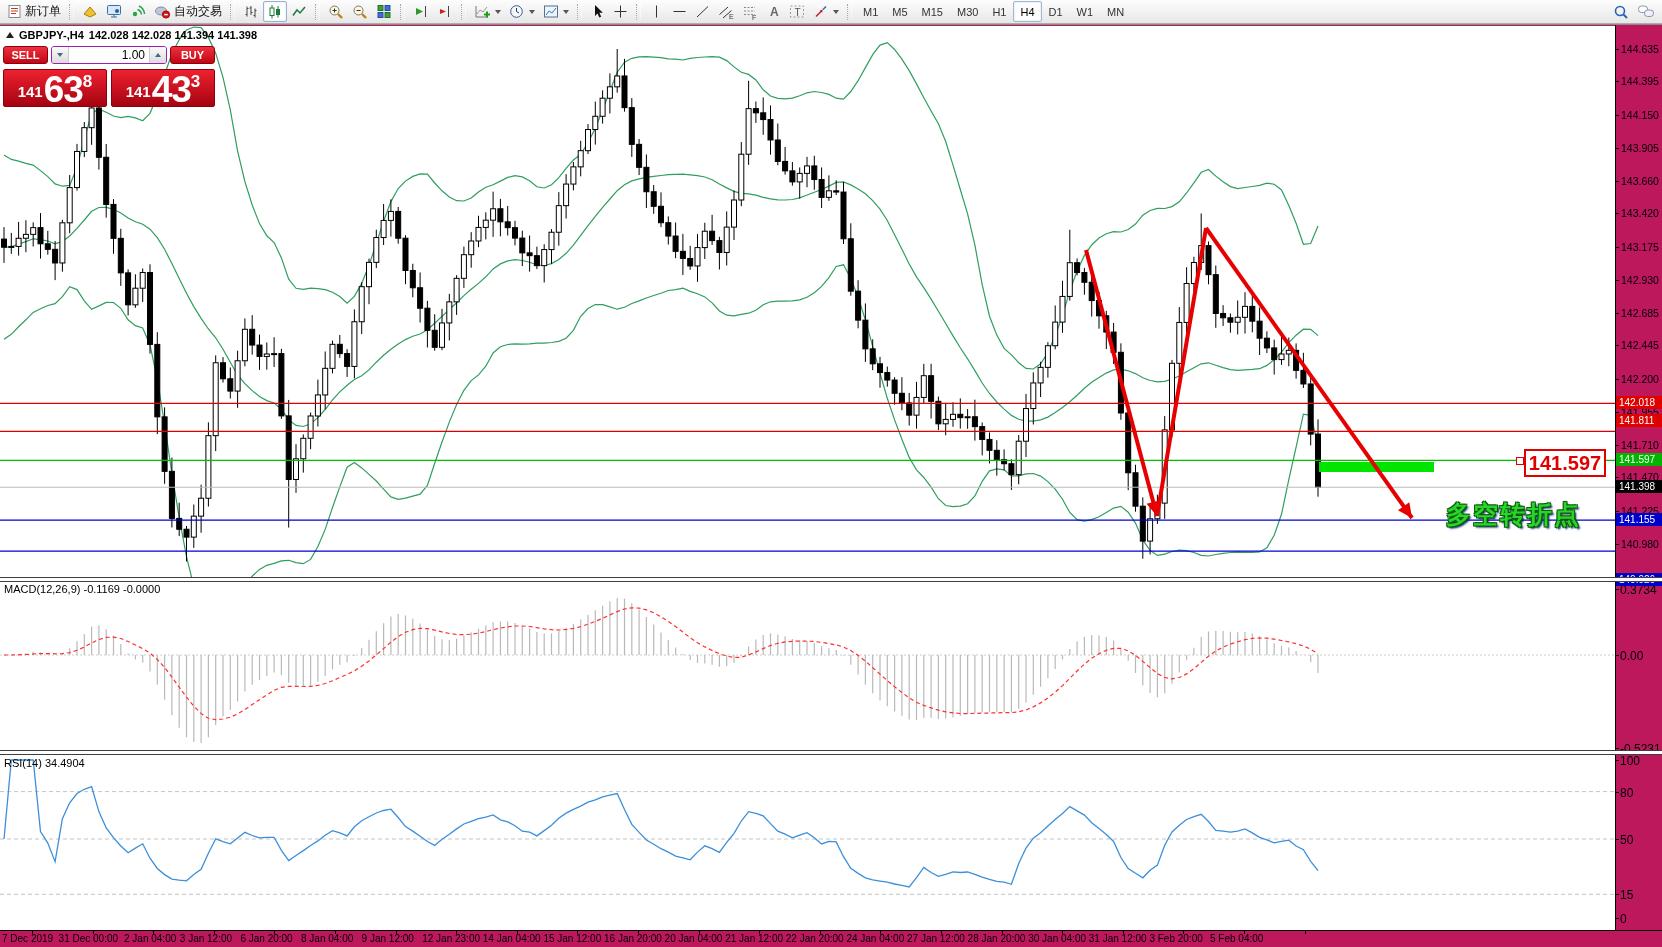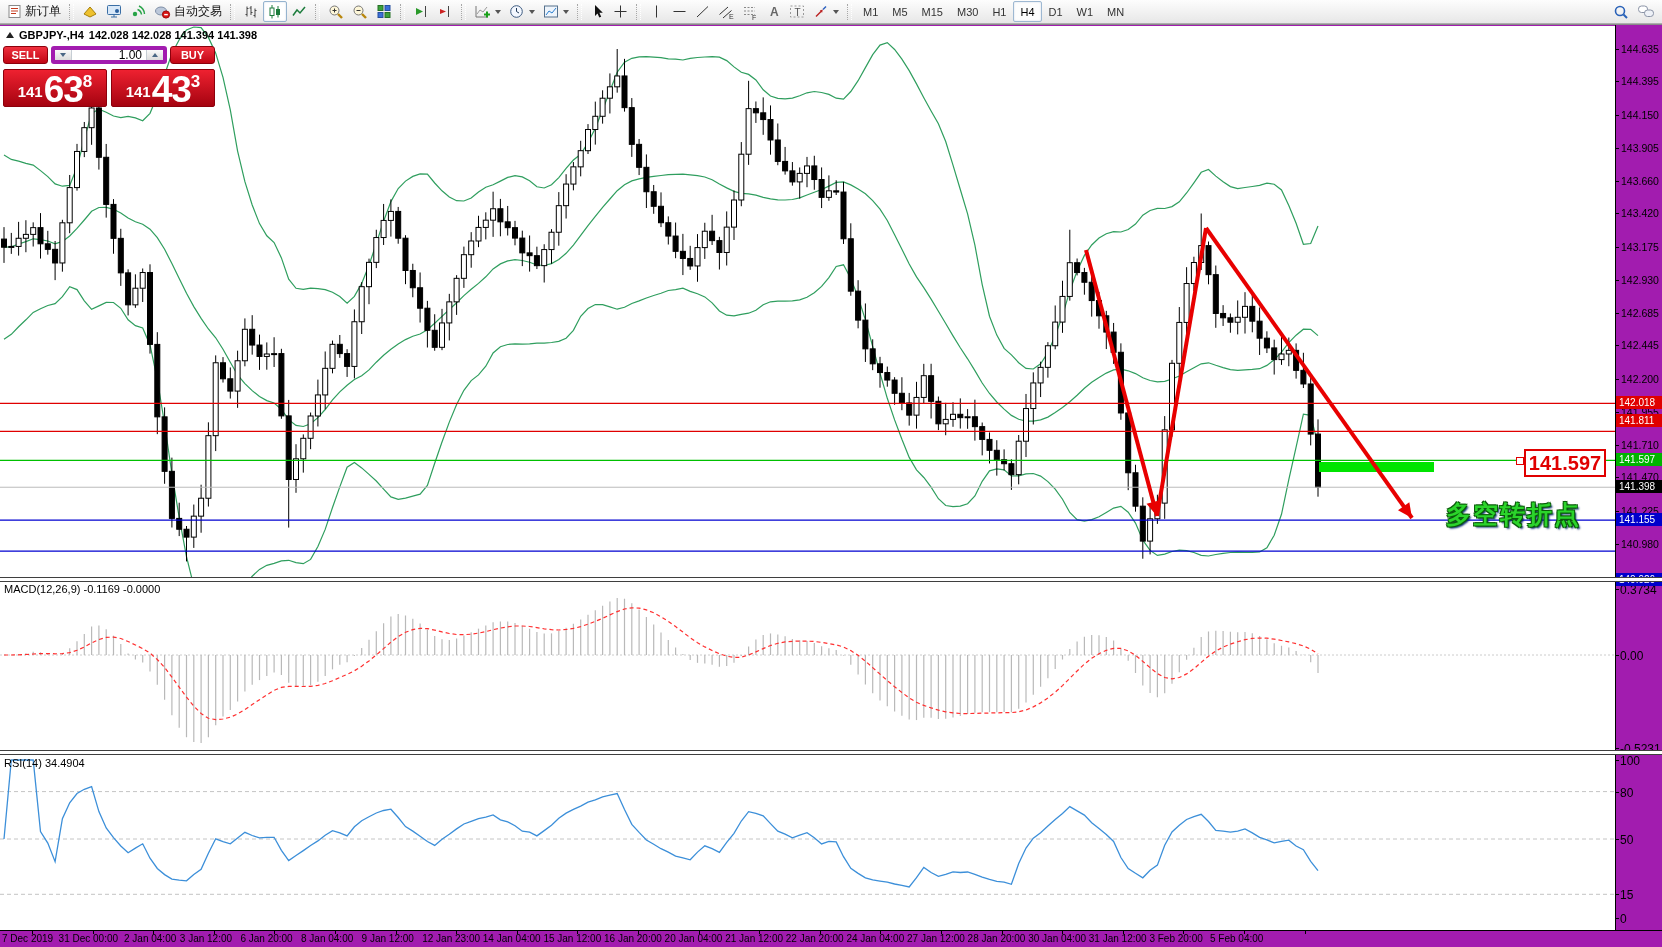--- a/index.html
+++ b/index.html
@@ -1,17 +1,17 @@
 <!DOCTYPE html>
 <html><head>
 <meta charset="utf-8">
 <style>
   html,body{margin:0;padding:0;background:#d4d0c8;}
   body{font-family:"Liberation Sans",sans-serif;}
-  #app{position:relative;width:1662px;height:947px;background:#a21caf;overflow:hidden;}
+  #app{position:relative;width:1662px;height:947px;background:#be185d;overflow:hidden;}
 
   
   .toolbar{position:absolute;left:0;top:0;width:1662px;height:24px;
     background:linear-gradient(#fdfdfd,#e7e7e7);border-bottom:1px solid #adadad;
     display:flex;align-items:center;padding:0 3px;box-sizing:border-box;z-index:40;}
   .grip{width:3px;height:16px;border-left:1px dotted #a8a8a8;border-right:1px dotted #fff;margin:0 4px;}
   .tbtn{height:21px;min-width:23px;display:inline-flex;align-items:center;justify-content:center;
     gap:3px;padding:0 3px;font-size:12px;color:#111;border:1px solid transparent;border-radius:2px;background:transparent;cursor:default;}
   .tbtn.pressed{background:#fff;border-color:#96b4cf;box-shadow:inset 0 0 2px #cdd9e6;}
   .tf{font-size:11px;padding:0 6px;color:#333;}
@@ -32,21 +32,21 @@
   .chart-title{position:absolute;left:6px;top:29px;display:flex;align-items:center;gap:5px;
     font-size:11px;font-weight:bold;color:#000;z-index:32;}
   .collapse-tri{width:0;height:0;border-left:4px solid transparent;border-right:4px solid transparent;border-bottom:6px solid #222;}
   .ind-label{position:absolute;left:4px;font-size:11px;color:#000;z-index:26;}
 
   
   .quote-panel{position:absolute;left:3px;top:46px;width:212px;z-index:33;}
   .qp-row1{display:flex;height:18px;gap:3px;}
   .qp-btn{flex:0 0 45px;border:1px solid #8d000c;border-radius:3px;color:#fff;font-size:11px;font-weight:bold;
     background:linear-gradient(#f0303e,#c00614);display:flex;align-items:center;justify-content:center;padding:0;}
-  .qp-vol{flex:1;display:flex;align-items:stretch;background:#fff;border:4px solid #a21caf;border-radius:3px;overflow:hidden;}
+  .qp-vol{flex:1;display:flex;align-items:stretch;background:#fff;border:1px solid #a21caf;border-radius:3px;overflow:hidden;}
   .qp-step{width:17px;border:none;background:linear-gradient(#fafafa,#dcdcdc);display:flex;align-items:center;justify-content:center;padding:0;}
   .qp-step.l{border-right:1px solid #c6cdd4;}
   .qp-step.r{border-left:1px solid #c6cdd4;}
   .tri-up{width:0;height:0;border-left:3px solid transparent;border-right:3px solid transparent;border-bottom:4px solid #4a6785;}
   .tri-down{width:0;height:0;border-left:3px solid transparent;border-right:3px solid transparent;border-top:4px solid #4a6785;}
   .qp-input{flex:1;min-width:0;border:none;outline:none;text-align:right;font-size:12px;padding:0 4px 0 0;color:#000;font-family:"Liberation Sans",sans-serif;}
   .qp-row2{display:flex;gap:4px;margin-top:5px;}
   .qp-tile{flex:1;height:38px;border-radius:2px;border:1px solid #8d000c;
     background:linear-gradient(#ee2130,#a50310);display:flex;align-items:flex-end;justify-content:center;color:#fff;padding-bottom:2px;box-sizing:border-box;}
   .qp-prefix{font-size:15px;font-weight:bold;margin:0 1px 4px 0;}

